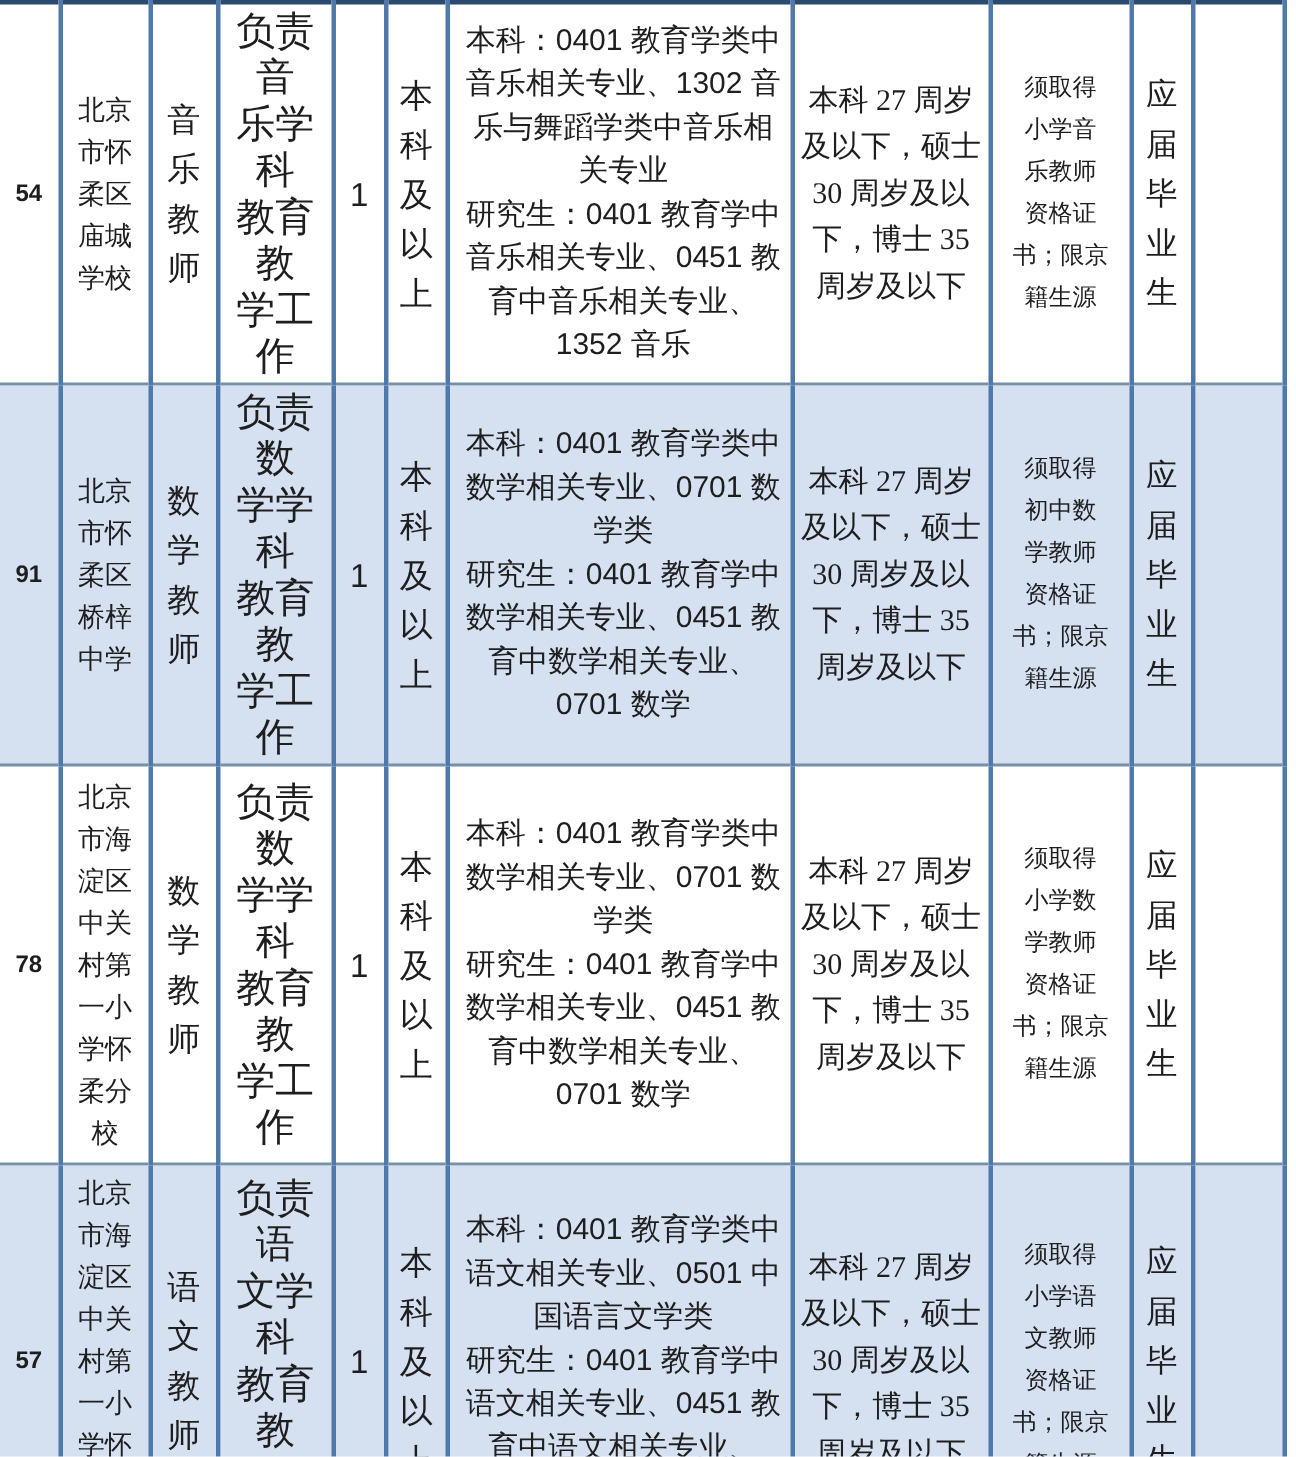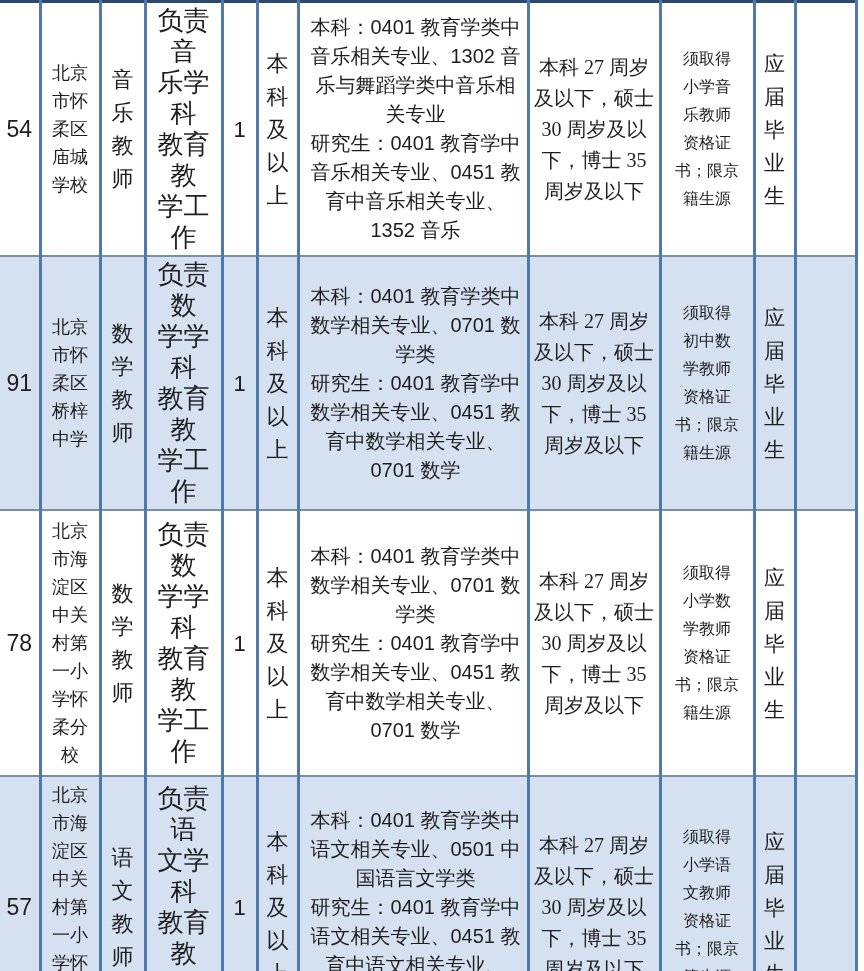--- a/index.html
+++ b/index.html
@@ -35,21 +35,21 @@
   tr:first-child td { border-top: none; }
 
   tr.row-a { background: #ffffff; }
   tr.row-b { background: #d5e0f0; }
 
   tr.h0 { height: 233px; }
   tr.h1 { height: 204px; }
   tr.h2 { height: 266px; }
   tr.h3 { height: 262px; }
 
-  td.c-num  { font-weight: 400; font-size: 23px; }
+  td.c-num  { font-weight: 700; font-size: 16px; }
   td.c-school { font-size: 18px; line-height: 28px; }
   td.c-subject { font-size: 22px; line-height: 33px; }
   td.c-duty { font-size: 26px; line-height: 31px; }
   td.c-count { font-size: 22px; }
   td.c-edu { font-size: 22px; line-height: 33px; }
   td.c-major {
     text-align: center;
     padding-left: 7px;
     padding-right: 2px;
     font-size: 20px;

